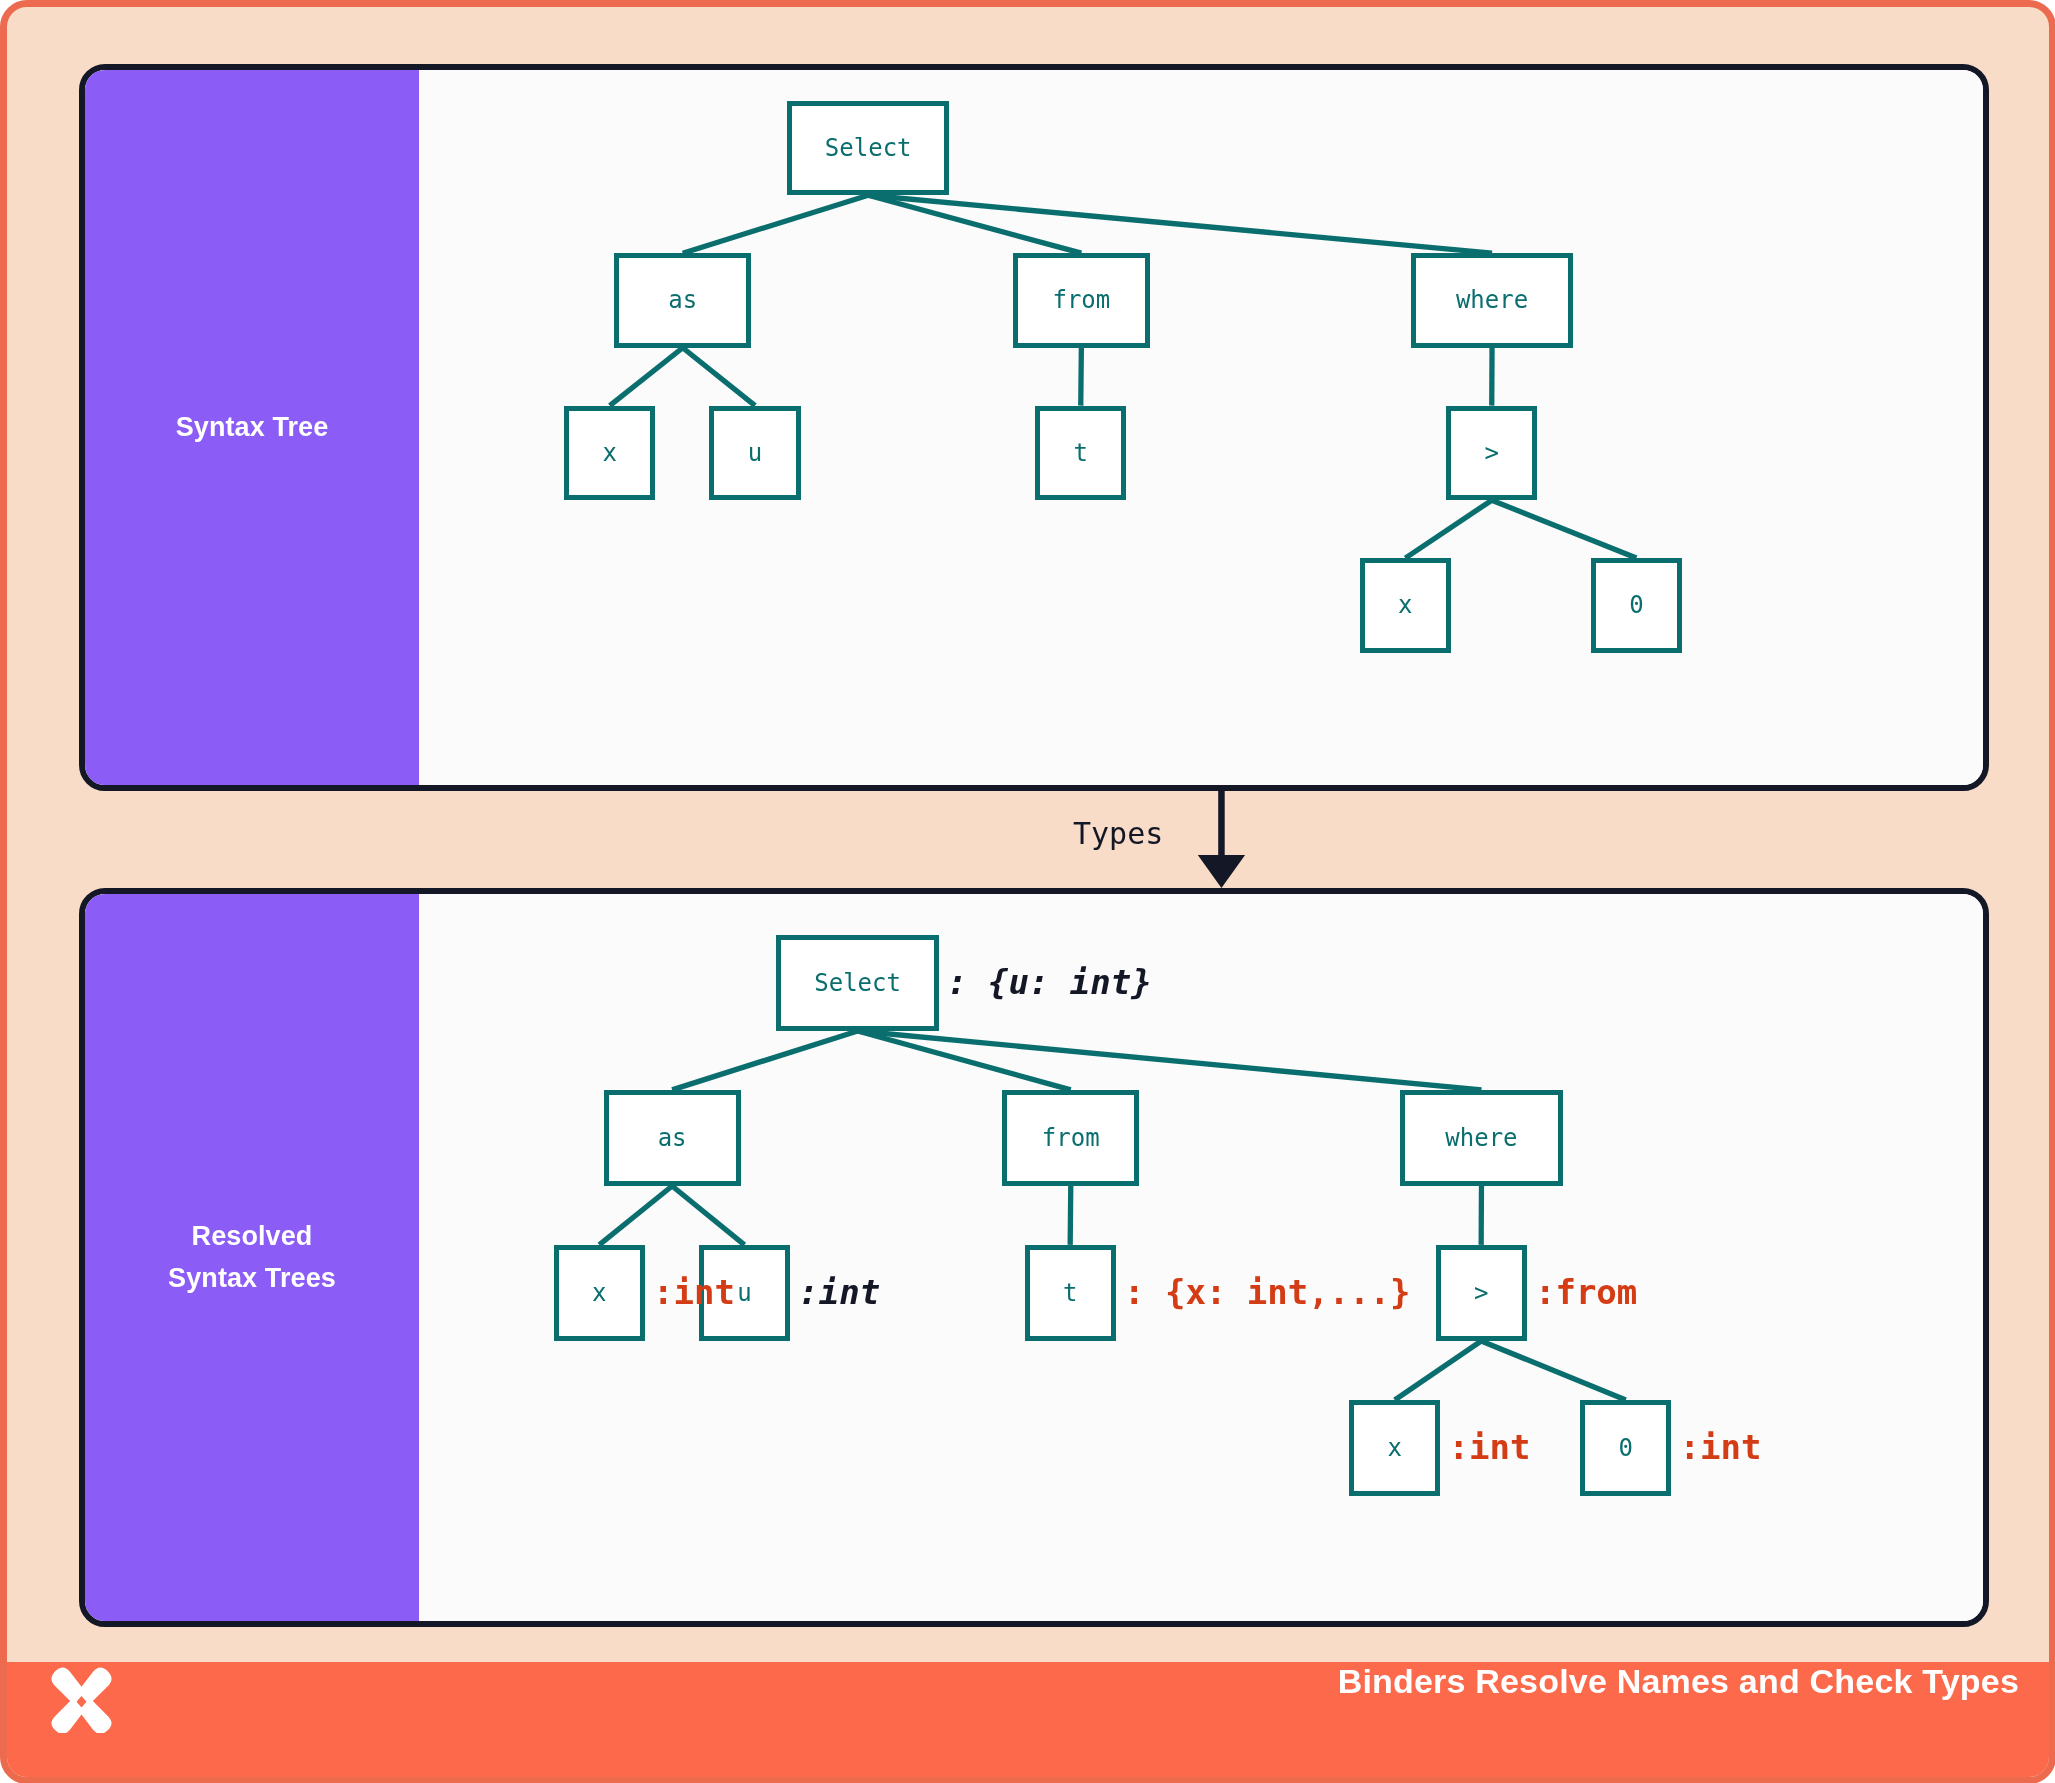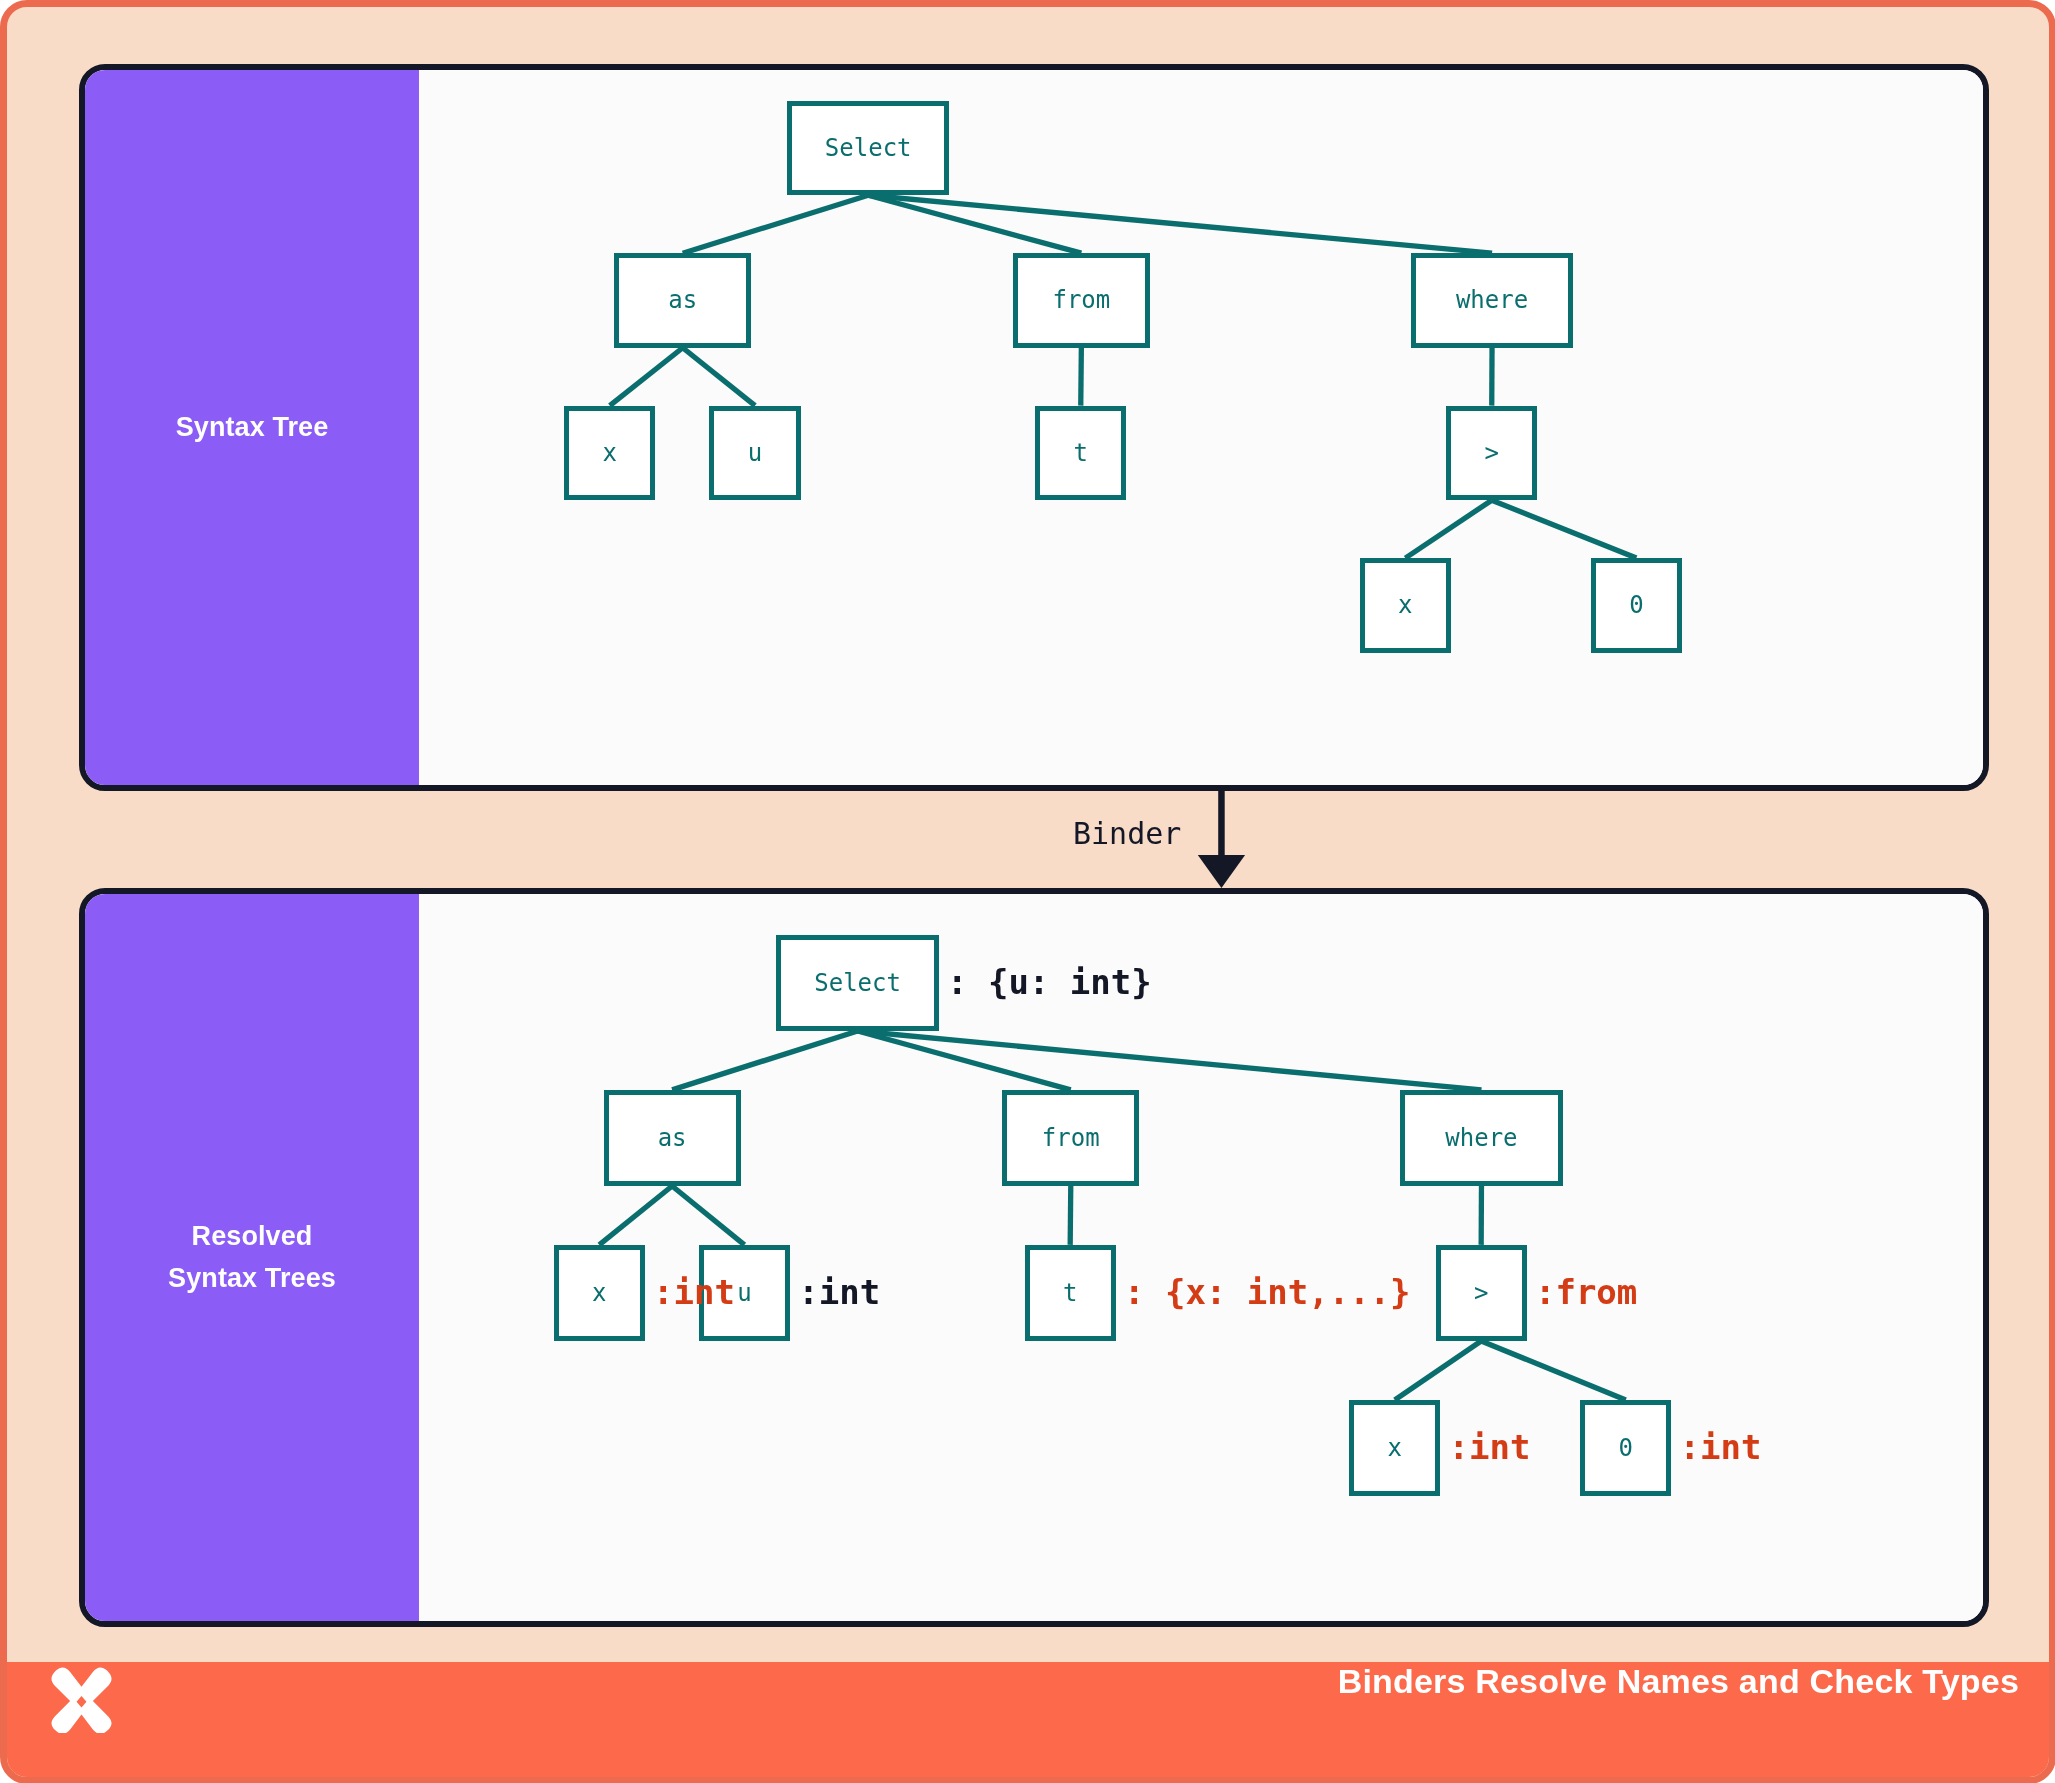--- a/index.html
+++ b/index.html
@@ -86,21 +86,21 @@
 
   .annot {
     position: absolute;
     font-family: "DejaVu Sans Mono", "Liberation Mono", monospace;
     font-weight: bold;
     font-size: 34px;
     line-height: 1;
     white-space: pre;
     z-index: 3;
   }
-  .annot.dark { color: #141826; }
+  .annot.dark { color: #141826; font-style: italic; }
   .annot.red  { color: #d43c16; }
 
   
   .binder-zone {
     position: absolute;
     left: 72px;
     top: 784px;
     width: 1910px;
     height: 97px;
   }
@@ -199,21 +199,21 @@
           </div>
         </div>
     </div>
   </div>
 
   <div class="binder-zone">
     <svg viewBox="0 0 3230 164" preserveAspectRatio="none" aria-hidden="true">
       <line x1="1932" y1="0" x2="1932" y2="130" stroke="#141826" stroke-width="11"></line>
       <polygon points="1932,164 1892,108 1972,108" fill="#141826"></polygon>
     </svg>
-    <div class="binder-label">Binder</div>
+    <div class="binder-label">Types</div>
   </div>
 
   <div class="card card-bottom">
     <div class="card-side" style="white-space: pre-line;">Resolved
 Syntax Trees</div>
     <div class="card-body">
       <div class="tree-canvas" id="tree-1">
           <svg viewBox="0 0 2660 1210" preserveAspectRatio="none">
             <line x1="746" y1="228" x2="430.5" y2="326" stroke="#0b6e6e" stroke-width="9"></line>
             <line x1="746" y1="228" x2="1108.5" y2="326" stroke="#0b6e6e" stroke-width="9"></line>

